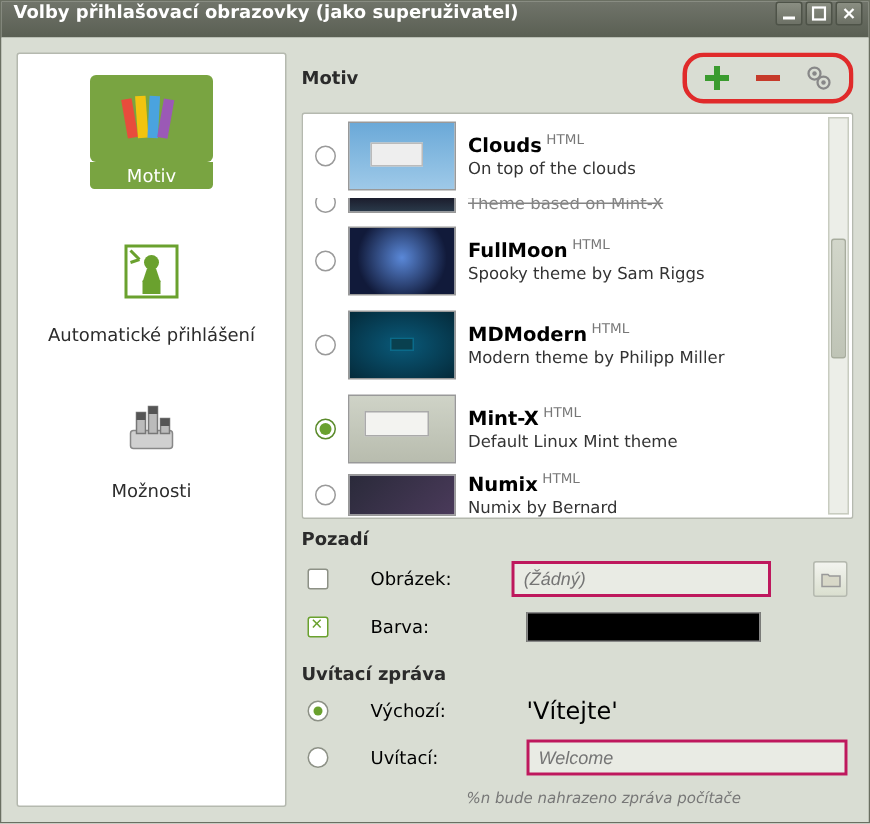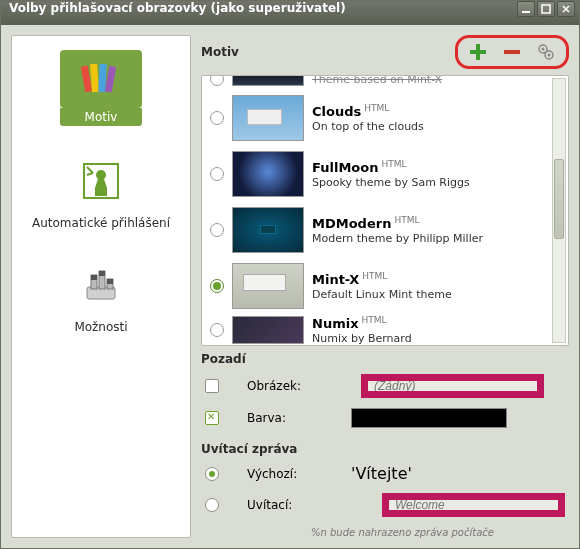--- a/index.html
+++ b/index.html
@@ -33,21 +33,21 @@
   .theme-name { font-weight:bold; font-size:13px; }
   .theme-name .sup { font-size:9px; font-weight:normal; color:#777; vertical-align:super; margin-left:3px;}
   .theme-desc { font-size:11px; color:#333; }
   .scrollbar { position:absolute; right:2px; top:2px; bottom:2px; width:14px; background:#eceee8; border:1px solid #c8ccc0;}
   .scroll-thumb { position:absolute; left:1px; right:1px; top:80px; height:80px; background:linear-gradient(#d2d6ca,#bfc4b6); border:1px solid #a8ad9e; border-radius:2px; }
   .form-row { display:flex; align-items:center; gap:28px; padding:2px 4px;}
   .form-row .lbl { width:76px; font-size:12px; }
   .checkbox { width:14px; height:14px; border:1px solid #8d9186; background:#fff; border-radius:2px; flex-shrink:0;}
   .checkbox.checked { background:#fff; border-color:#6aa12e; position:relative;}
   .checkbox.checked::after{ content:"✕"; color:#6aa12e; font-size:10px; position:absolute; left:1px; top:-1px; font-weight:bold;}
-  .textfield { flex:1; height:24px; border:7px solid #be185d; background:#fff; padding:0 6px; font-size:12px; color:#333;margin-left:32px; }
+  .textfield { flex:1; height:24px; border:2px solid #be185d; background:#fff; padding:0 6px; font-size:12px; color:#333; }
   .textfield.disabled { background:#e9ebe4; color:#9b9f94; font-style:italic;}
   .file-btn { width:26px; height:24px; border:1px solid #b5b9af; background:linear-gradient(#f3f4ef,#dadfcf); border-radius:2px; display:flex; align-items:center; justify-content:center; cursor:pointer;}
   .color-swatch { width:156px; height:20px; background:#000; border:1px solid #888; }
   .radio-inline { width:14px; height:14px; border:1px solid #8d9186; border-radius:50%; position:relative; background:#fff; flex-shrink:0;}
   .radio-inline.sel::after { content:""; position:absolute; inset:3px; border-radius:50%; background:#6aa12e;}
   .footer-note { font-size:10px; font-style:italic; color:#777; padding-left:110px; margin-top:2px;}
   .static-val { font-size:16px; }
 </style>
 </head>
 <body>
@@ -132,37 +132,37 @@
               <circle cx="13" cy="13" r="4" fill="none" stroke="#888" stroke-width="1.5"></circle>
               <circle cx="7" cy="7" r="1.5" fill="#888"></circle>
               <circle cx="13" cy="13" r="1.5" fill="#888"></circle>
             </svg>
         </div>
       </div>
 
       <div class="theme-list">
         <div class="theme-scroll">
 
-          <div class="theme-row first" style="height:14px; overflow:hidden; align-items:flex-end;">
-            <div class="radio"></div>
-            <div class="thumb" style="height:12px;background:linear-gradient(#1a1a2a,#2a3a4a);"></div>
-            <div class="theme-text">
-                <span class="theme-desc" style="text-decoration:line-through;opacity:.6">Theme based on Mint-X</span>
-              </div>
-          </div>
-
           <div class="theme-row">
             <div class="radio"></div>
             <div class="thumb" style="background:linear-gradient(#6ba9d8,#9ec9e8);position:relative;">
                 <div style="position:absolute;left:20%;top:30%;width:50%;height:16px;background:#eee;border:1px solid #bbb;"></div>
               </div>
             <div class="theme-text">
               <span class="theme-name"><span>Clouds</span><span class="sup">HTML</span></span>
               <span class="theme-desc">On top of the clouds</span>
             </div>
+          </div>
+
+          <div class="theme-row first" style="height:14px; overflow:hidden; align-items:flex-end;">
+            <div class="radio"></div>
+            <div class="thumb" style="height:12px;background:linear-gradient(#1a1a2a,#2a3a4a);"></div>
+            <div class="theme-text">
+                <span class="theme-desc" style="text-decoration:line-through;opacity:.6">Theme based on Mint-X</span>
+              </div>
           </div>
 
           <div class="theme-row">
             <div class="radio"></div>
             <div class="thumb" style="background:radial-gradient(circle at 50% 45%, #5a88d8 0%, #111a3a 70%);"></div>
             <div class="theme-text">
               <span class="theme-name"><span>FullMoon</span><span class="sup">HTML</span></span>
               <span class="theme-desc">Spooky theme by Sam Riggs</span>
             </div>
           </div>

